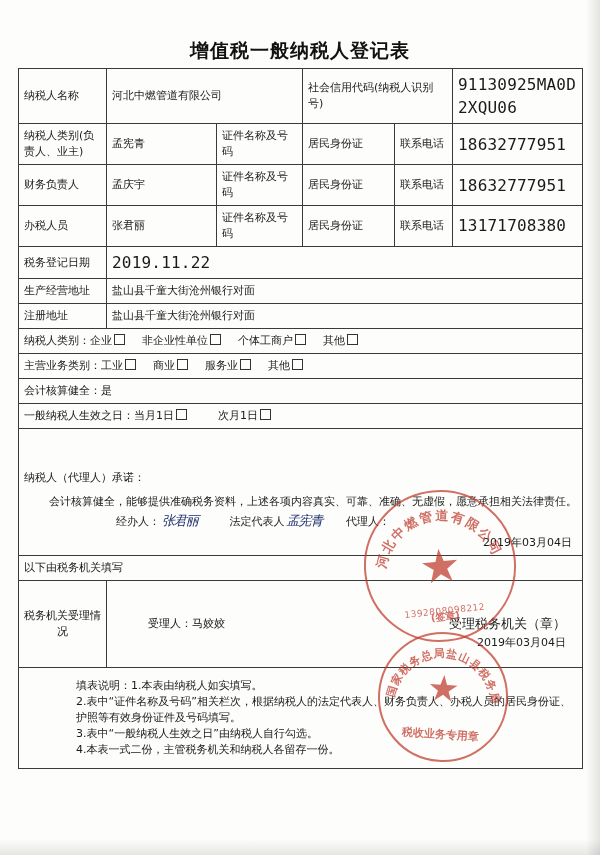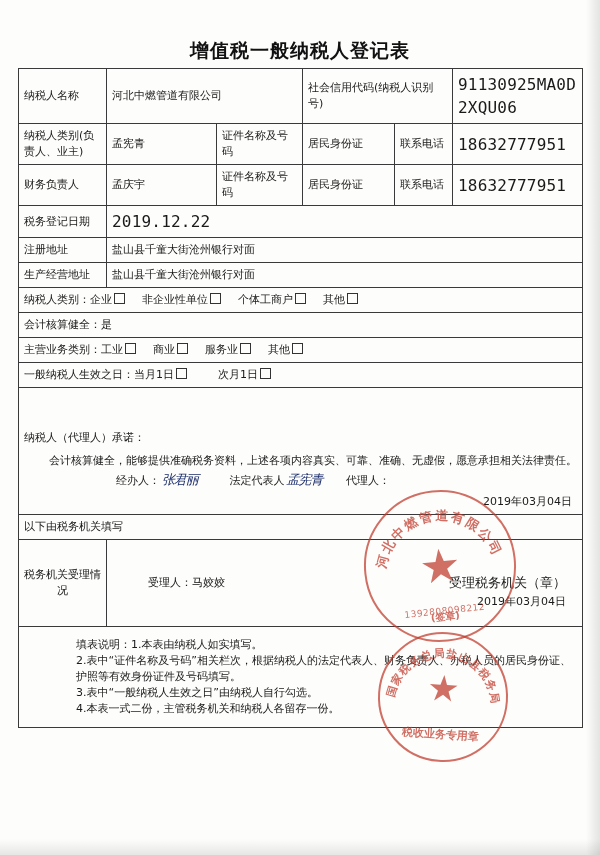--- a/index.html
+++ b/index.html
@@ -232,51 +232,59 @@
 
     <tr class="tall">
       <td class="lbl">财务负责人</td>
       <td class="val-hand">孟庆宇</td>
       <td class="lbl">证件名称及号码</td>
       <td>居民身份证</td>
       <td class="lbl">联系电话</td>
       <td class="num">18632777951</td>
     </tr>
 
+    <tr class="tall">
+      <td class="lbl">办税人员</td>
+      <td class="val-hand">张君丽</td>
+      <td class="lbl">证件名称及号码</td>
+      <td>居民身份证</td>
+      <td class="lbl">联系电话</td>
+      <td class="num">13171708380</td>
+    </tr>
 
     <tr class="row-sm">
       <td class="lbl">税务登记日期</td>
-      <td colspan="5" class="num">2019.12.22</td>
+      <td colspan="5" class="num">2019.11.22</td>
+    </tr>
+
+    <tr class="row-sm">
+      <td class="lbl">生产经营地址</td>
+      <td colspan="5" class="val-hand">盐山县千童大街沧州银行对面</td>
     </tr>
 
     <tr class="row-sm">
       <td class="lbl">注册地址</td>
       <td colspan="5" class="val-hand">盐山县千童大街沧州银行对面</td>
     </tr>
 
     <tr class="row-sm">
-      <td class="lbl">生产经营地址</td>
-      <td colspan="5" class="val-hand">盐山县千童大街沧州银行对面</td>
-    </tr>
-
-    <tr class="row-sm">
       <td colspan="6">
         <span>纳税人类别：</span><span>企业</span><span class="box"></span><span class="gap"></span><span>非企业性单位</span><span class="box"></span><span class="gap"></span><span>个体工商户</span><span class="box"></span><span class="gap"></span><span>其他</span><span class="box"></span>
       </td>
     </tr>
 
     <tr class="row-sm">
       <td colspan="6">
+        <span>主营业务类别：</span><span>工业</span><span class="box"></span><span class="gap"></span><span>商业</span><span class="box"></span><span class="gap"></span><span>服务业</span><span class="box"></span><span class="gap"></span><span>其他</span><span class="box"></span>
+      </td>
+    </tr>
+
+    <tr class="row-sm">
+      <td colspan="6">
         <span>会计核算健全：</span><span class="val-hand">是</span>
-      </td>
-    </tr>
-
-    <tr class="row-sm">
-      <td colspan="6">
-        <span>主营业务类别：</span><span>工业</span><span class="box"></span><span class="gap"></span><span>商业</span><span class="box"></span><span class="gap"></span><span>服务业</span><span class="box"></span><span class="gap"></span><span>其他</span><span class="box"></span>
       </td>
     </tr>
 
     <tr class="row-sm">
       <td colspan="6">
         <span>一般纳税人生效之日：</span><span>当月1日</span><span class="box"></span><span class="gap"></span><span class="gap"></span><span>次月1日</span><span class="box"></span>
       </td>
     </tr>
 
     <tr>

